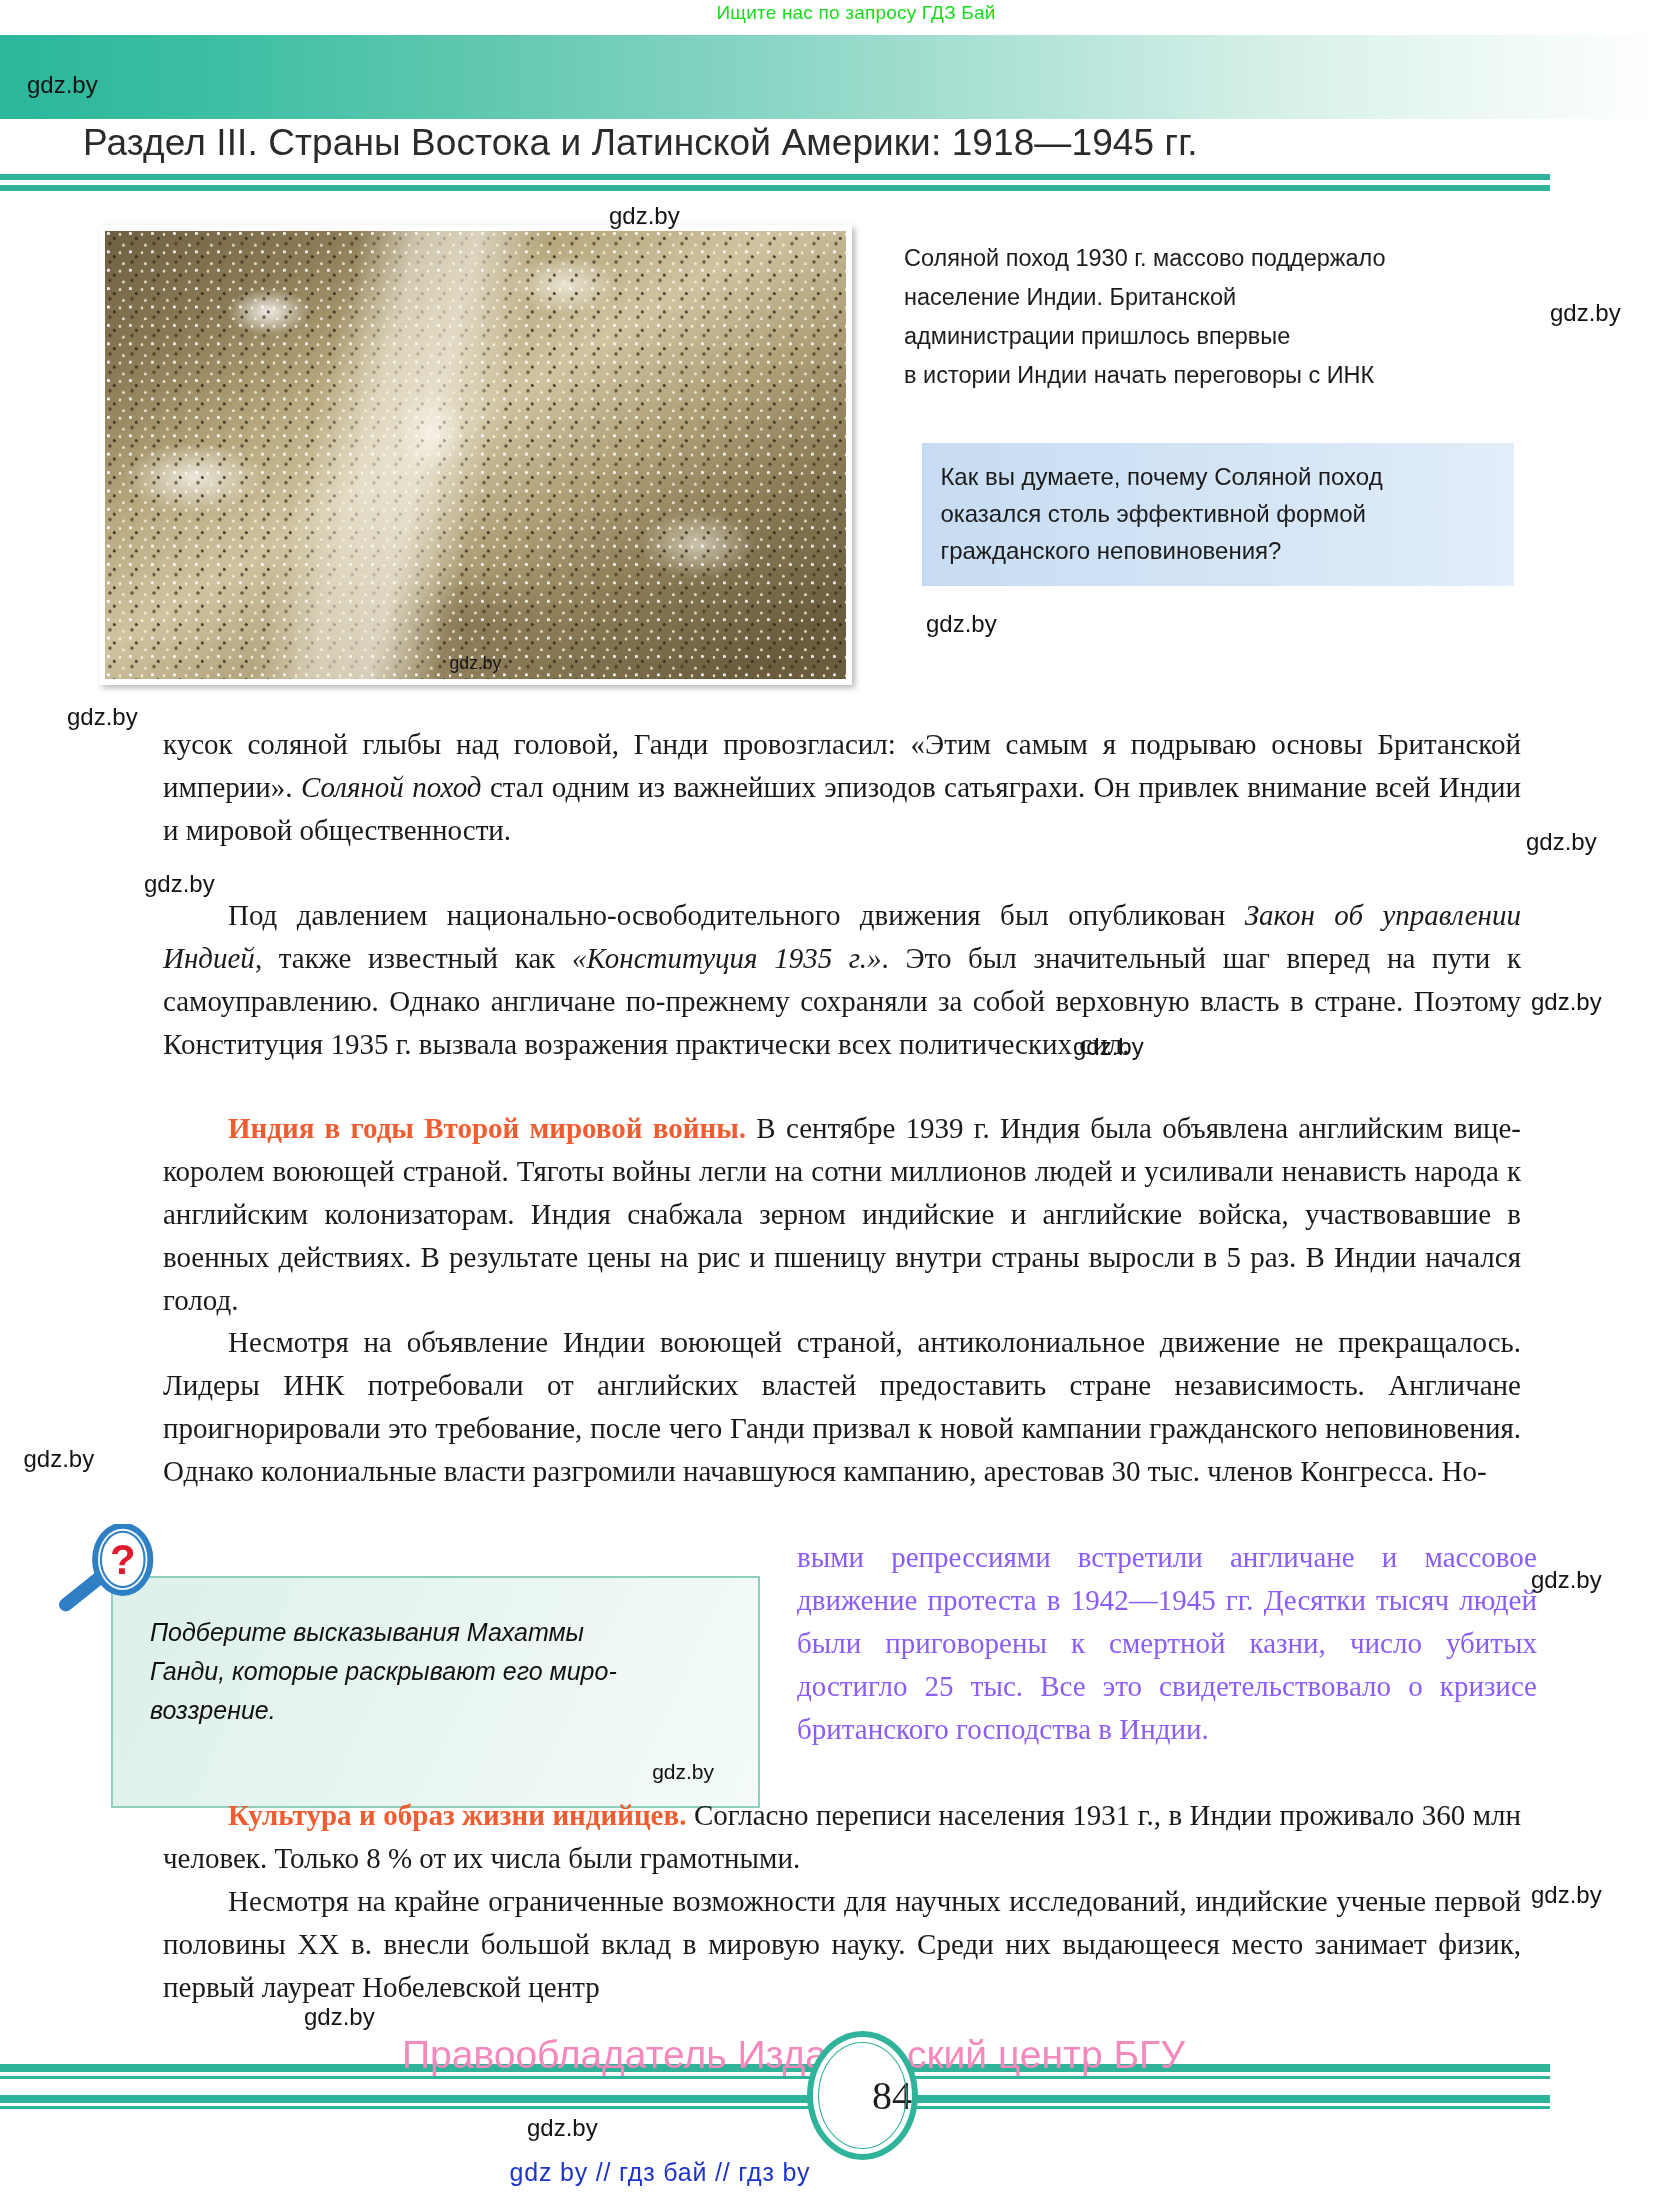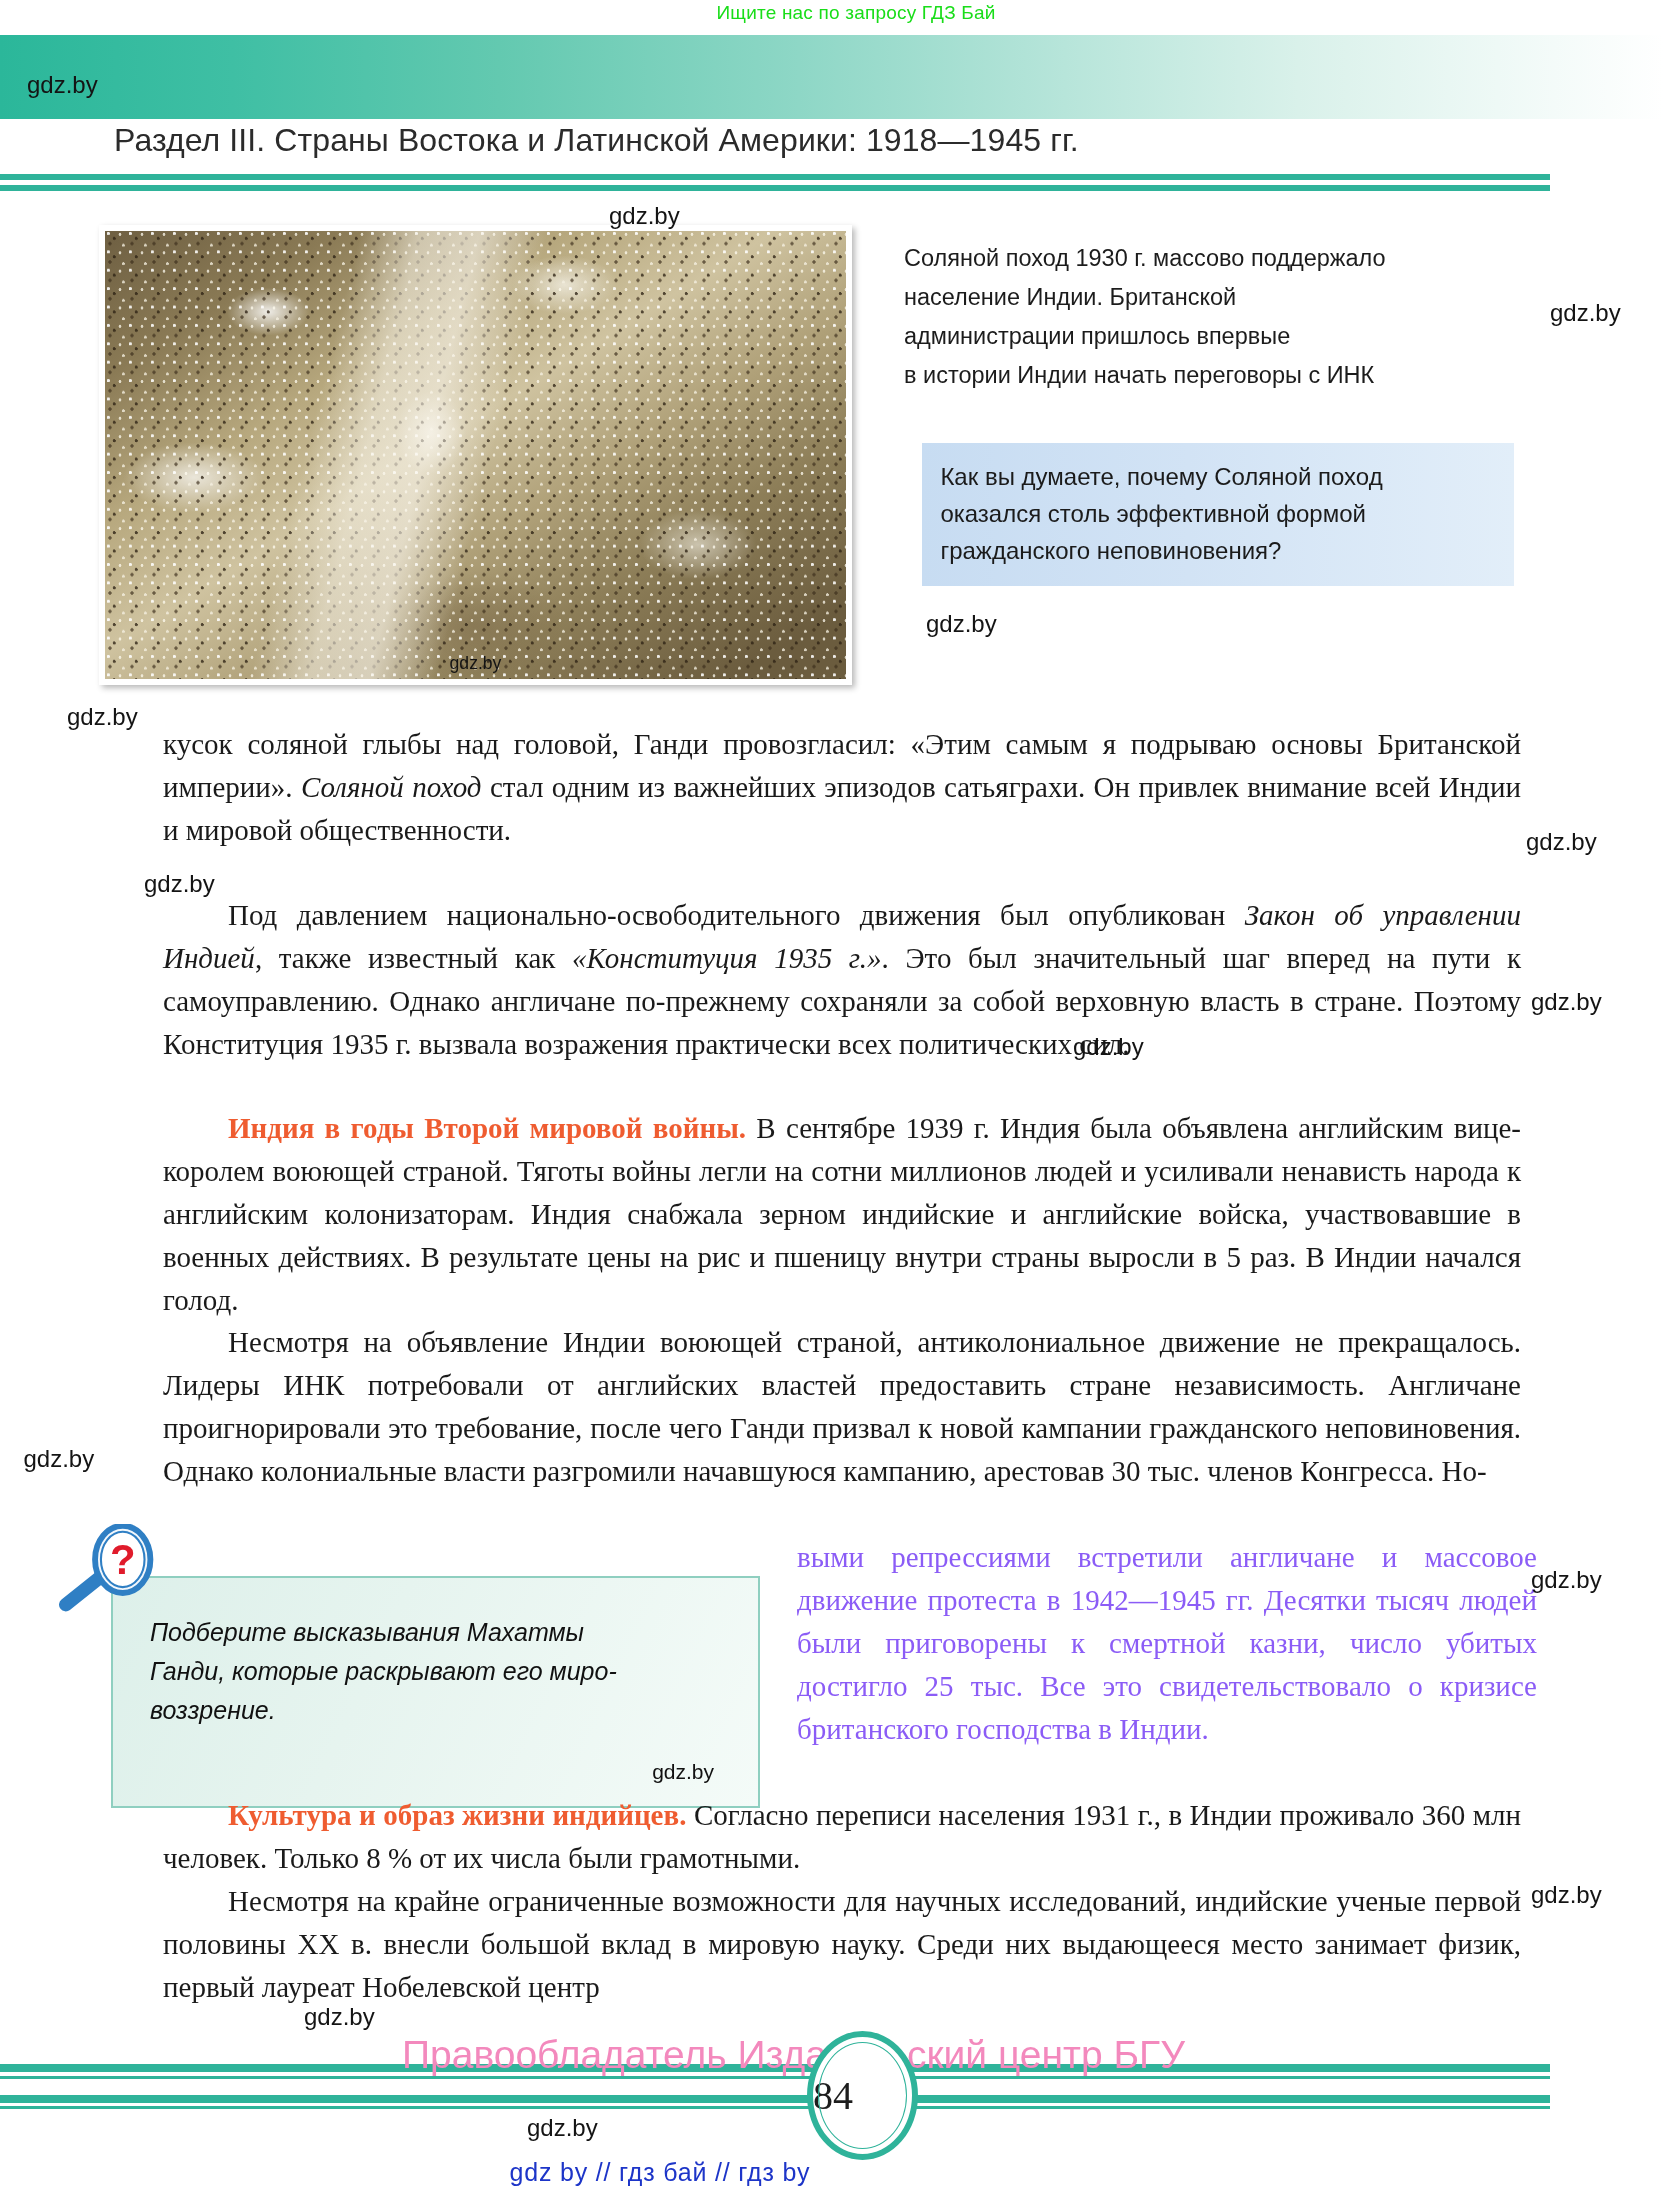--- a/index.html
+++ b/index.html
@@ -40,24 +40,24 @@
         #8ed7c6 48%, #b7e5da 64%, #d9f1ea 78%,
         #eef9f6 90%, #ffffff 100%);
   }
 
   
   .running-title {
     position: absolute;
     top: 122px;
     left: 0; width: 1664px;
     text-align: left;
-    padding-left: 114px;
+    padding-left: 83px;
     box-sizing: border-box;
     font-family: "Liberation Sans", sans-serif;
-    font-size: 32px;
+    font-size: 37px;
     color: #2b2b2b;
     letter-spacing: 0.1px;
   }
 
   
   .rule-top {
     position: absolute;
     left: 0; width: 1550px;
   }
   .rule-top.r1 { top: 174px; height: 5.9px; background: #2fb39a; }
@@ -219,21 +219,21 @@
   .rule-bot.b3 { top: 2095px; height: 7.5px; }
   .rule-bot.b4 { top: 2106px; height: 3.4px; }
 
   .pagenum {
     position: absolute;
     left: 807px; top: 2031px;
     width: 99px; height: 117px;
     border: 6.7px solid #2fb39a;
     border-radius: 50%;
     background: #ffffff;
-    display: flex; align-items: center; justify-content: flex-start;
+    display: flex; align-items: center; justify-content: flex-end;
     font-family: "Liberation Serif", serif;
     font-size: 40px;
     color: #1d1d1d;
     z-index: 4;
   }
   .pagenum .inner-ring {
     position: absolute;
     inset: 5px;
     border: 1.7px solid #2fb39a;
     border-radius: 50%;

